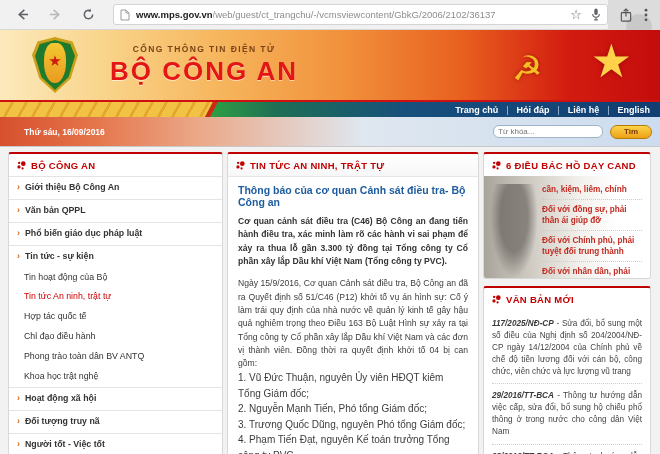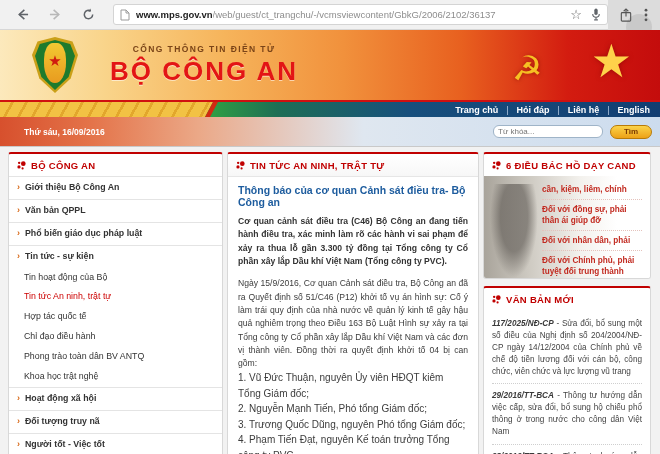--- a/index.html
+++ b/index.html
@@ -302,22 +302,22 @@
               <circle cx="6.2" cy="8.2" r="1.2" fill="#c00000"></circle>
             </svg>
           <span class="htxt">6 ĐIỀU BÁC HỒ DẠY CAND</span>
         </div>
         <div class="teach-body">
           <div class="photo-shade"></div>
           <ul class="teach-list">
 
           <li>cần, kiệm, liêm, chính</li>
               <li>Đối với đồng sự, phải thân ái giúp đỡ</li>
+              <li>Đối với Chính phủ, phải tuyệt đối trung thành</li>
               <li>Đối với nhân dân, phải</li>
-              <li>Đối với Chính phủ, phải tuyệt đối trung thành</li>
             </ul>
         </div>
       </div>
       <div class="box docs-box">
         <div class="box-head">
           <svg width="9" height="9" viewBox="0 0 10 10">
               <circle cx="7" cy="3" r="2.6" fill="#c00000"></circle>
               <circle cx="2.4" cy="2" r="1.3" fill="#c00000"></circle>
               <circle cx="2.2" cy="6.6" r="1.8" fill="#c00000"></circle>
               <circle cx="6.2" cy="8.2" r="1.2" fill="#c00000"></circle>

